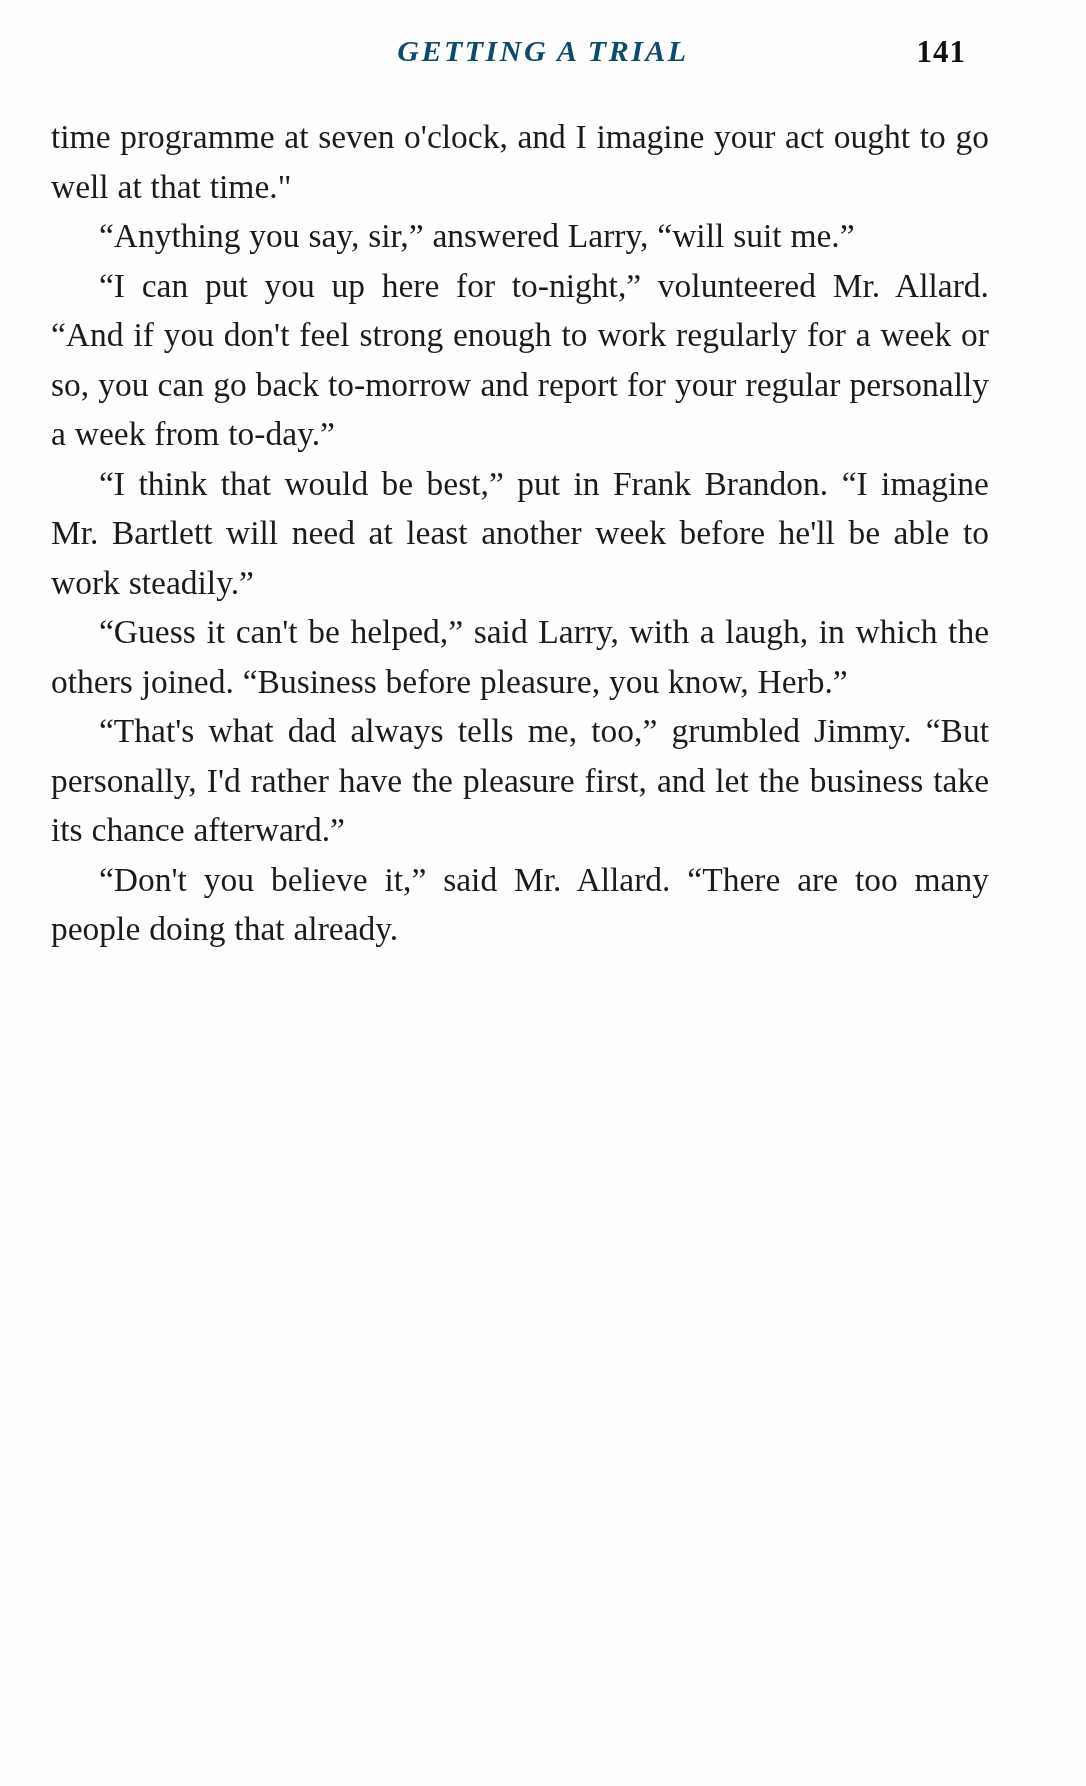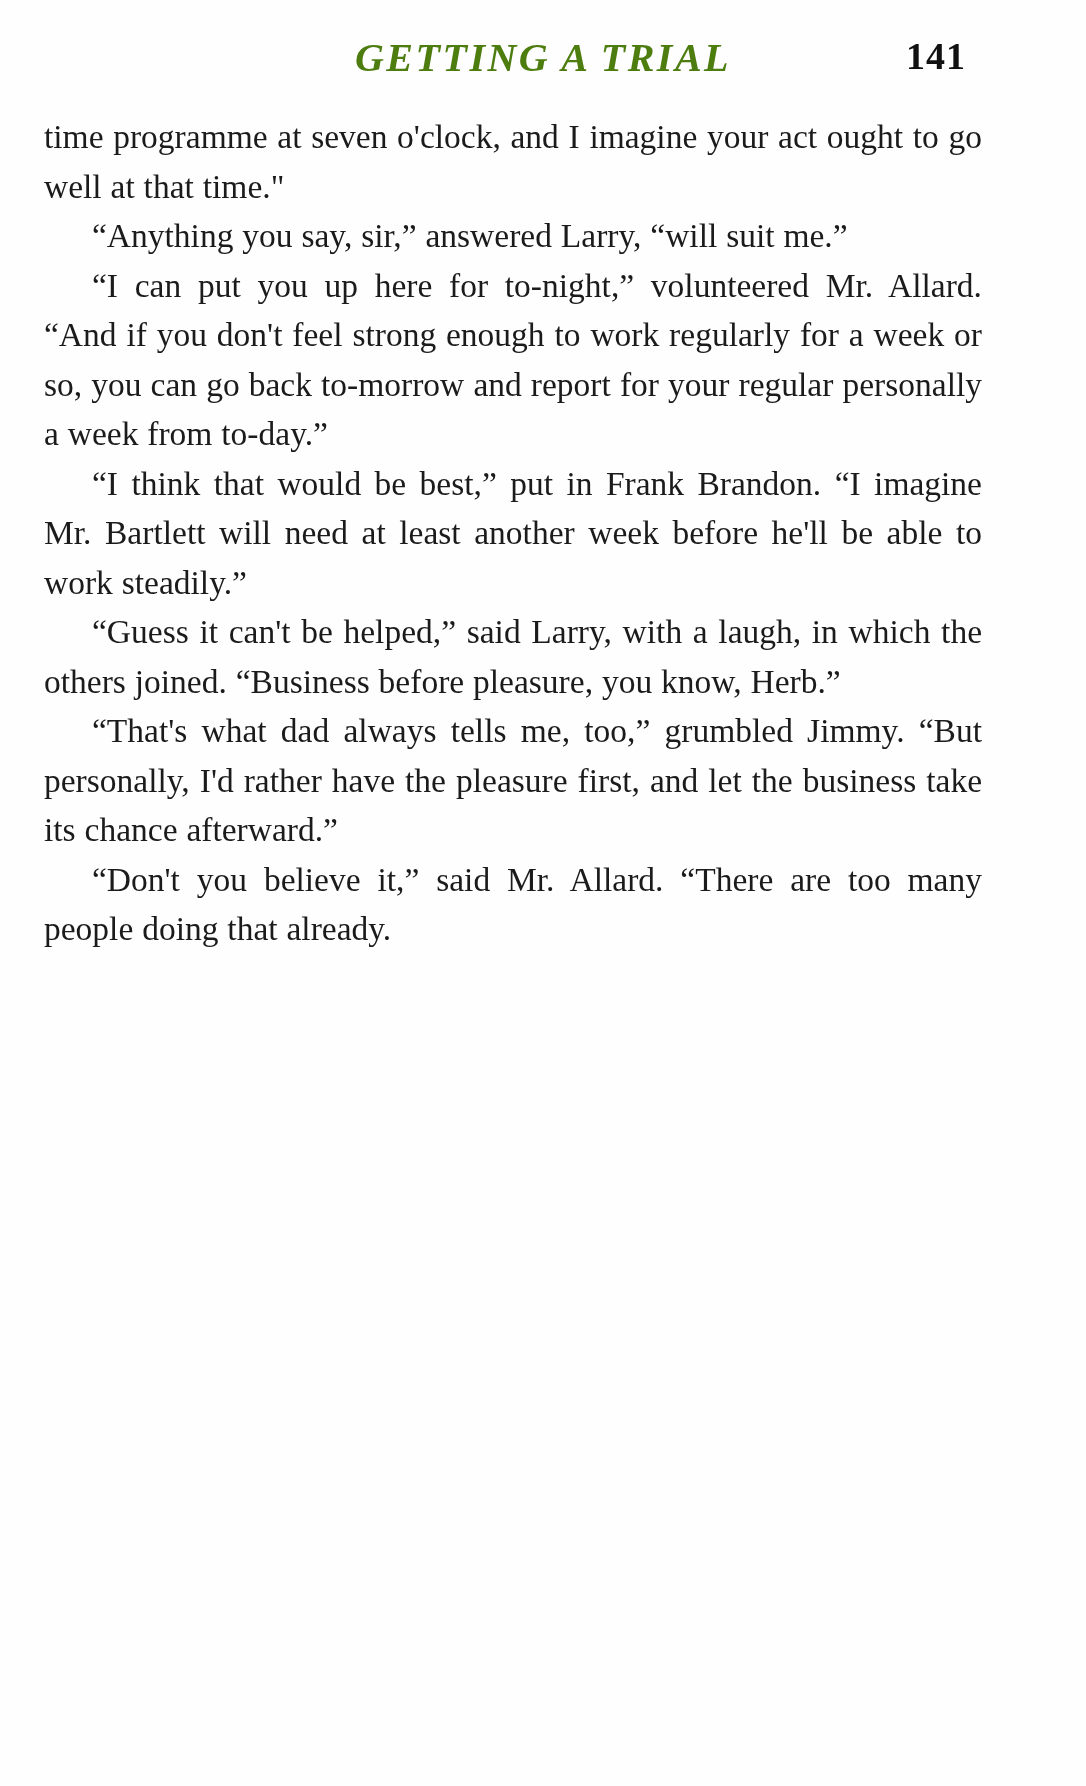--- a/index.html
+++ b/index.html
@@ -27,39 +27,39 @@
     position: absolute;
     left: 120px;
     top: 34px;
     width: 846px;
     display: flex;
     align-items: baseline;
     justify-content: center;
   }
   .running-title {
     font-style: italic;
-    font-size: 40px;
+    font-size: 30px;
     letter-spacing: 2.5px;
     font-weight: 600;
-    color: #4d7c0f;
+    color: #0c4a6e;
     white-space: nowrap;
   }
   .page-number {
     position: absolute;
     right: 0;
     top: 0;
-    font-size: 38px;
+    font-size: 31px;
     font-weight: 700;
     letter-spacing: 1px;
     color: #111;
     font-variant: small-caps;
   }
   .body-text {
     position: absolute;
-    left: 44px;
+    left: 51px;
     top: 112px;
     width: 938px;
     font-size: 33.5px;
     line-height: 49.5px;
     text-align: justify;
     color: #1b1b1b;
   }
   .body-text p {
     margin: 0;
     text-indent: 48px;

